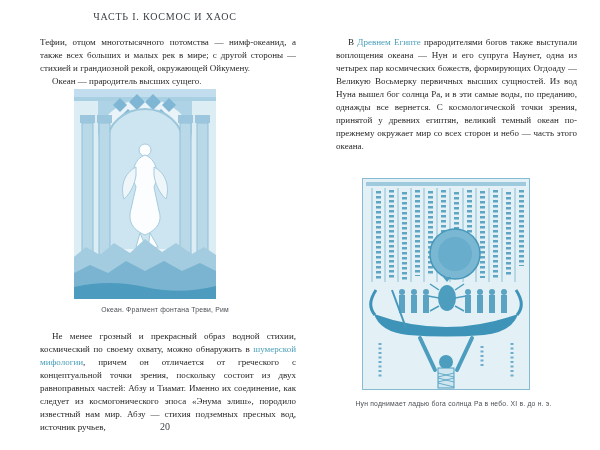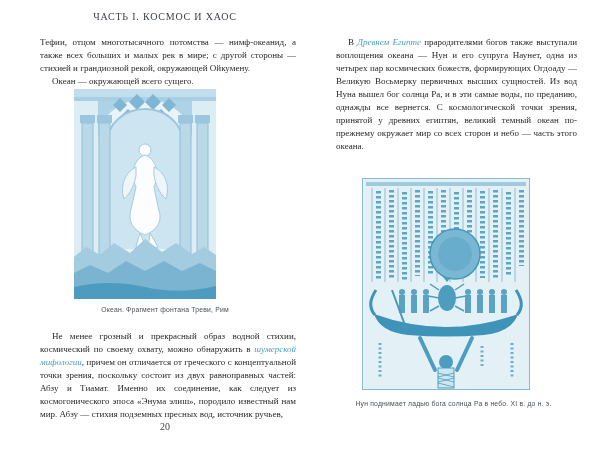--- a/index.html
+++ b/index.html
@@ -15,21 +15,21 @@
     font-size:10px; letter-spacing:0.8px; color:#3a3f44; white-space:nowrap;
   }
   .body-text {
     position:absolute; left:3px; width:100%;
     font-size:9px; line-height:13px; text-align:justify; color:#272727;
   }
   .body-text.top { top:36px; }
   #page-left .body-text.bottom { top:330px; }
   .para { margin:0; }
   .para.indent { text-indent:12px; }
-  .ref-link { color:#4a9fb8; font-style:italic; }
+  .ref-link { color:#4a9fb8; }
   .figure { position:absolute; margin:0; padding:0; }
   #figure-left  { top:89px;  left:37px; }
   #figure-right { top:178px; left:29px; }
   .figure-caption {
     position:absolute; left:0; width:100%; text-align:center;
     font-family:"Liberation Sans","DejaVu Sans",sans-serif;
     font-size:6.8px; color:#4a4f54; letter-spacing:0.2px; white-space:nowrap;
   }
   #caption-left  { top:306px; }
   #caption-right { top:400px; }
@@ -42,21 +42,21 @@
 </head>
 <body>
 
 <div class="spread">
 
   <div class="page" id="page-left">
     <div class="running-head">ЧАСТЬ I. КОСМОС И ХАОС</div>
 
     <div class="body-text top">
         <p class="para"><span>Тефии, отцом многотысячного потомства — нимф-океанид, а также всех больших и малых рек в мире; с другой стороны — стихией и грандиозной рекой, окружающей Ойкумену.</span></p>
-        <p class="para indent"><span>Океан — окружающей всего сущего.</span></p>
+        <p class="para indent"><span>Океан — прародитель высших сущего.</span></p>
       </div>
 
     <figure class="figure" id="figure-left">
       <svg width="142" height="210" viewBox="0 0 142 210">
         <rect width="142" height="210" fill="#e9f3f8"></rect>
         <rect x="0" y="12" width="30" height="156" fill="#dcedf4"></rect>
         <rect x="112" y="12" width="30" height="156" fill="#dcedf4"></rect>
         <rect x="0" y="0" width="142" height="8" fill="#c2deee"></rect>
         <rect x="0" y="8" width="142" height="4" fill="#a9cfe3"></rect>
         <path d="M24 52 A47 42 0 0 1 118 52 L118 12 L24 12 Z" fill="#aed3e6"></path>

